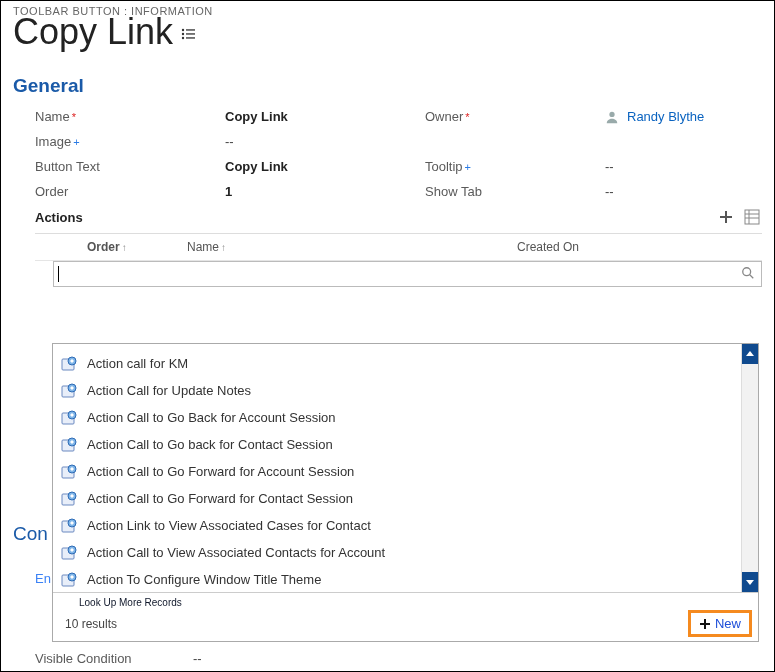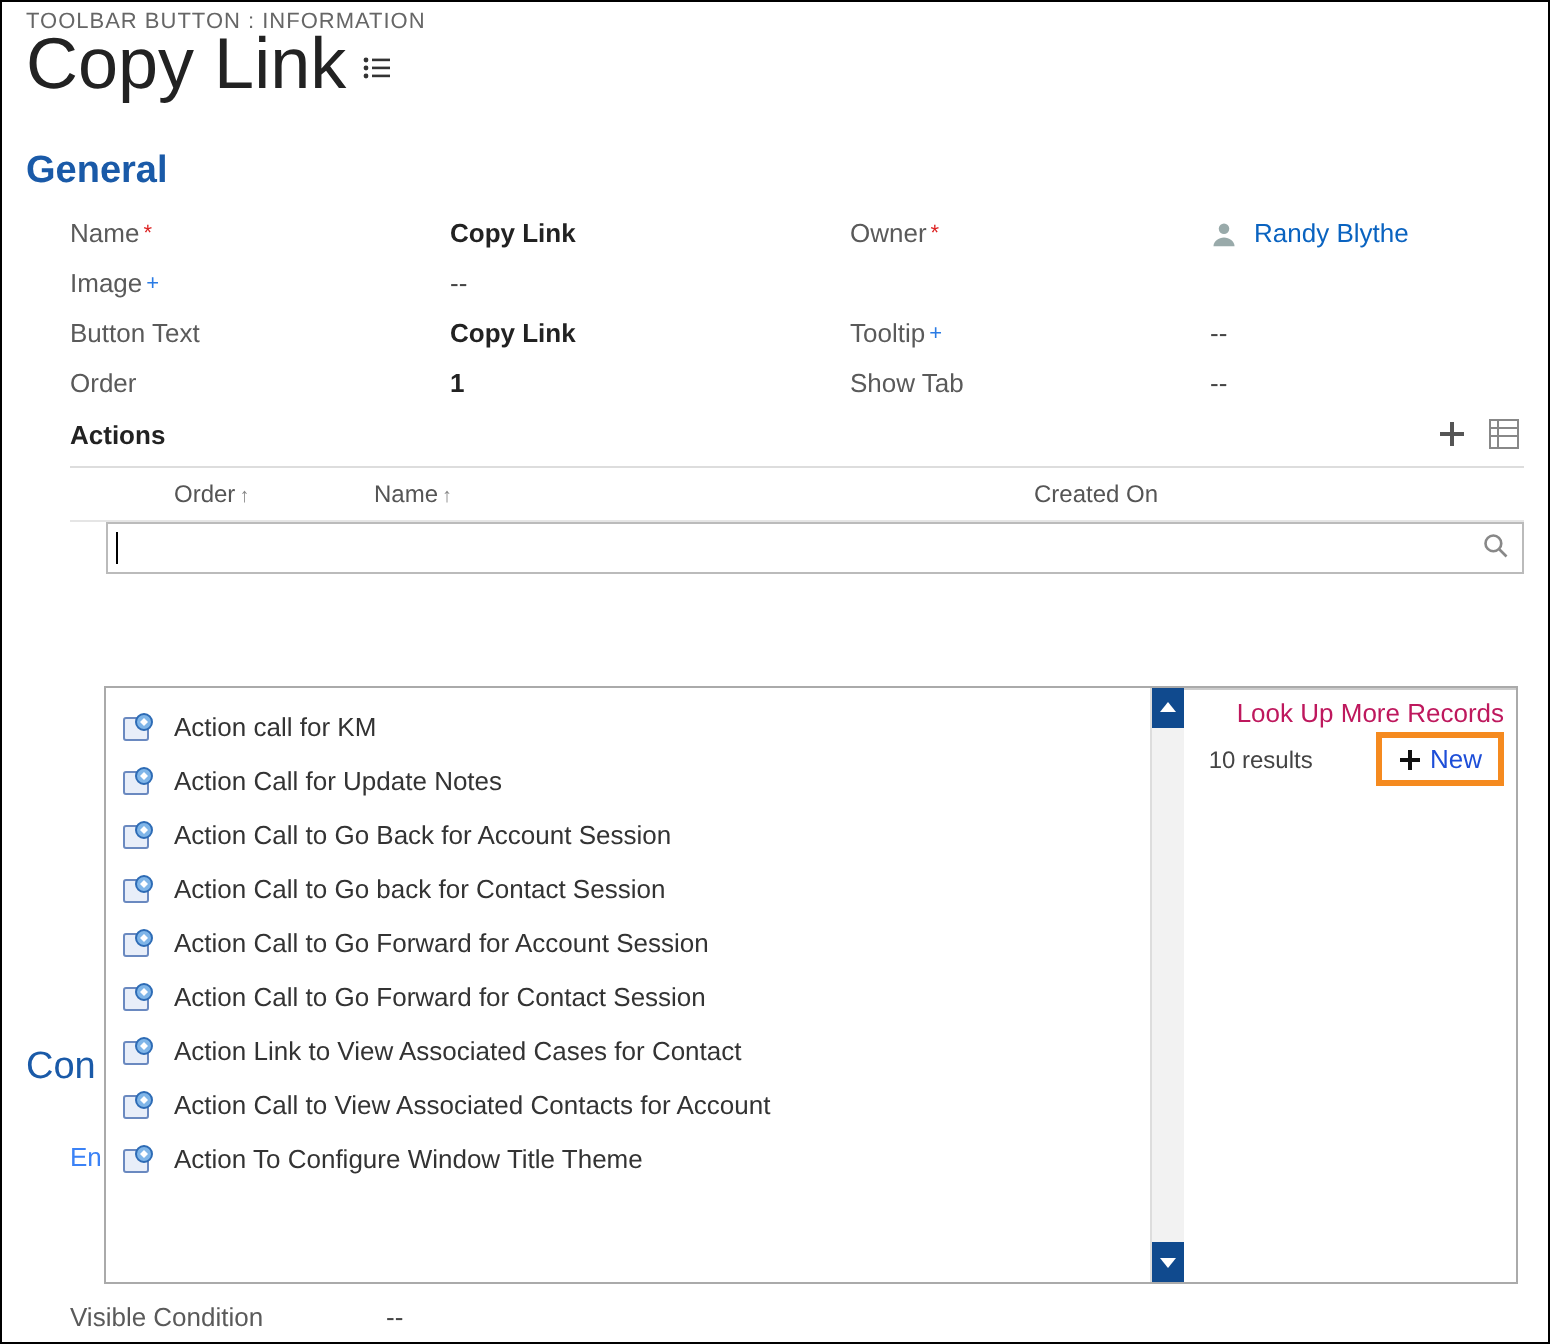--- a/index.html
+++ b/index.html
@@ -86,21 +86,21 @@
   }
   .grid-header {
     display: flex;
     border-top: 1px solid #ddd;
     border-bottom: 1px solid #e5e5e5;
     padding: 6px 0 6px 52px;
     font-size: 12px;
     color: #555;
     margin: 0 12px 0 34px;
   }
-  .grid-header .col-order { width: 100px; }
+  .grid-header .col-order { width: 100px; font-weight: bold; }
   .grid-header .col-name { width: 330px; }
   .grid-header .col-created { width: 150px; }
   .sort-arrow { font-size: 10px; color:#888; margin-left:2px;}
   .search-row {
     margin: 0 12px 0 52px;
     border: 1px solid #bbb;
     height: 26px;
     display:flex; align-items:center;
   }
   .search-row input {
@@ -114,21 +114,21 @@
     width:26px; text-align:center; color:#888; font-size:14px; cursor:pointer;
   }
   .dropdown {
     position: absolute;
     left: 51px;
     top: 342px;
     right: 15px;
     height: 299px;
     background: #fff;
     border: 1px solid #aaa;
-    display:flex; flex-direction:row;
+    display:flex; flex-direction:column;
   }
   .dd-body { flex:1; display:flex; overflow:hidden; }
   .dd-list { flex:1; padding:6px 0; overflow:hidden; }
   .dd-item {
     display:flex; align-items:center; gap:10px;
     padding: 2px 6px 2px 8px;
     font-size: 13px;
     color:#333;
     cursor:pointer;
     line-height: 23px;
@@ -143,21 +143,21 @@
   .scroll-btn {
     height:20px; background:#104a8e; color:#fff; display:flex;
     align-items:center; justify-content:center; cursor:pointer;
   }
   .scroll-btn svg { width:10px; height:10px; }
   .dd-footer {
     border-top:1px solid #ccc;
     padding: 4px 6px 4px 12px;
     display:flex; flex-direction:column;
   }
-  .lookup-link { color:#be185d; font-size:13px; cursor:pointer; padding-left:14px; }
+  .lookup-link { color:#0f172a; font-size:10px; cursor:pointer; padding-left:14px; }
   .dd-footer-row {
     display:flex; align-items:center; justify-content:space-between;
     margin-top:2px;
   }
   .results-count { font-size:12px; color:#444; padding-left:0; }
   .new-btn {
     display:flex; align-items:center; gap:4px;
     padding:3px 8px; cursor:pointer; font-size:13px; color:#1d4ed8;
     border:3px solid #f58a1f; background:#fff;
   }

